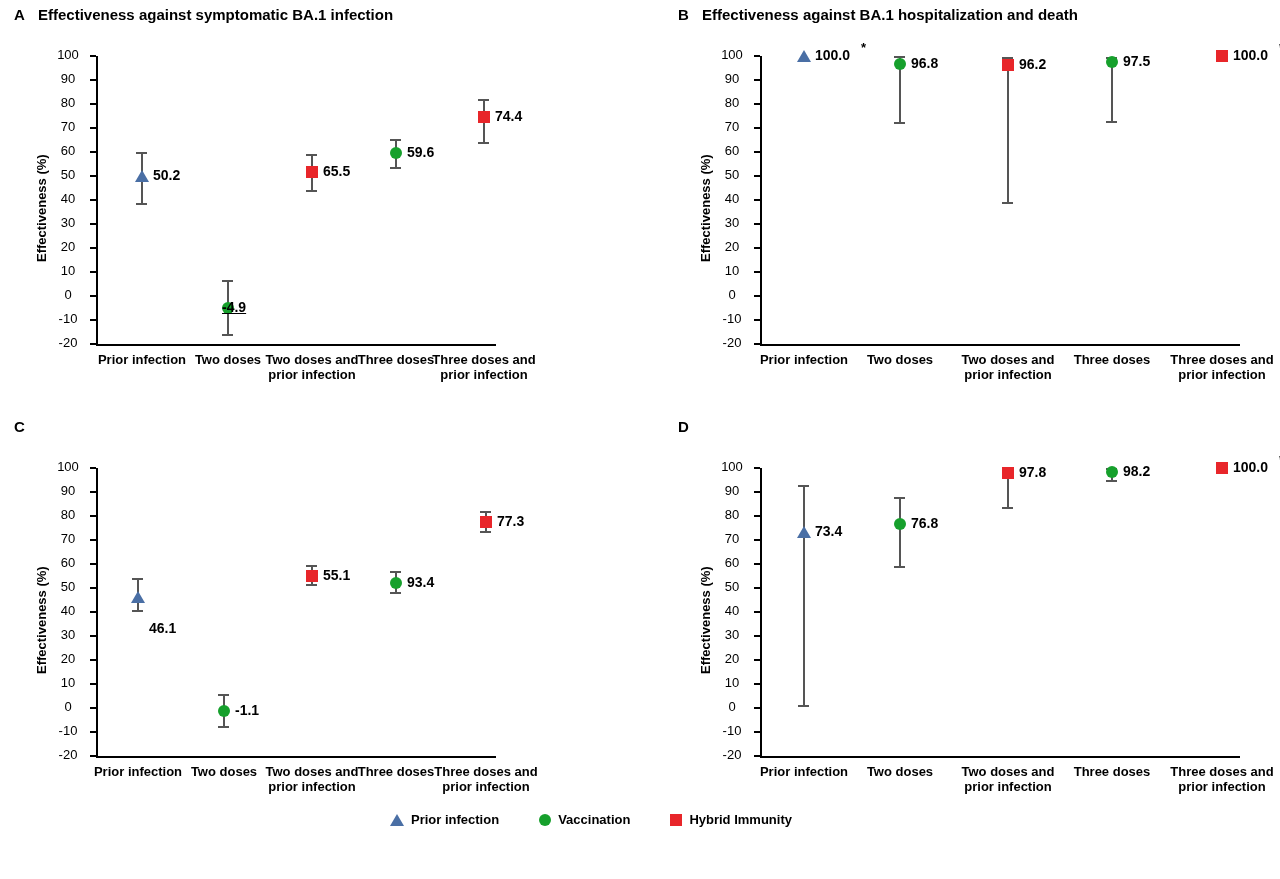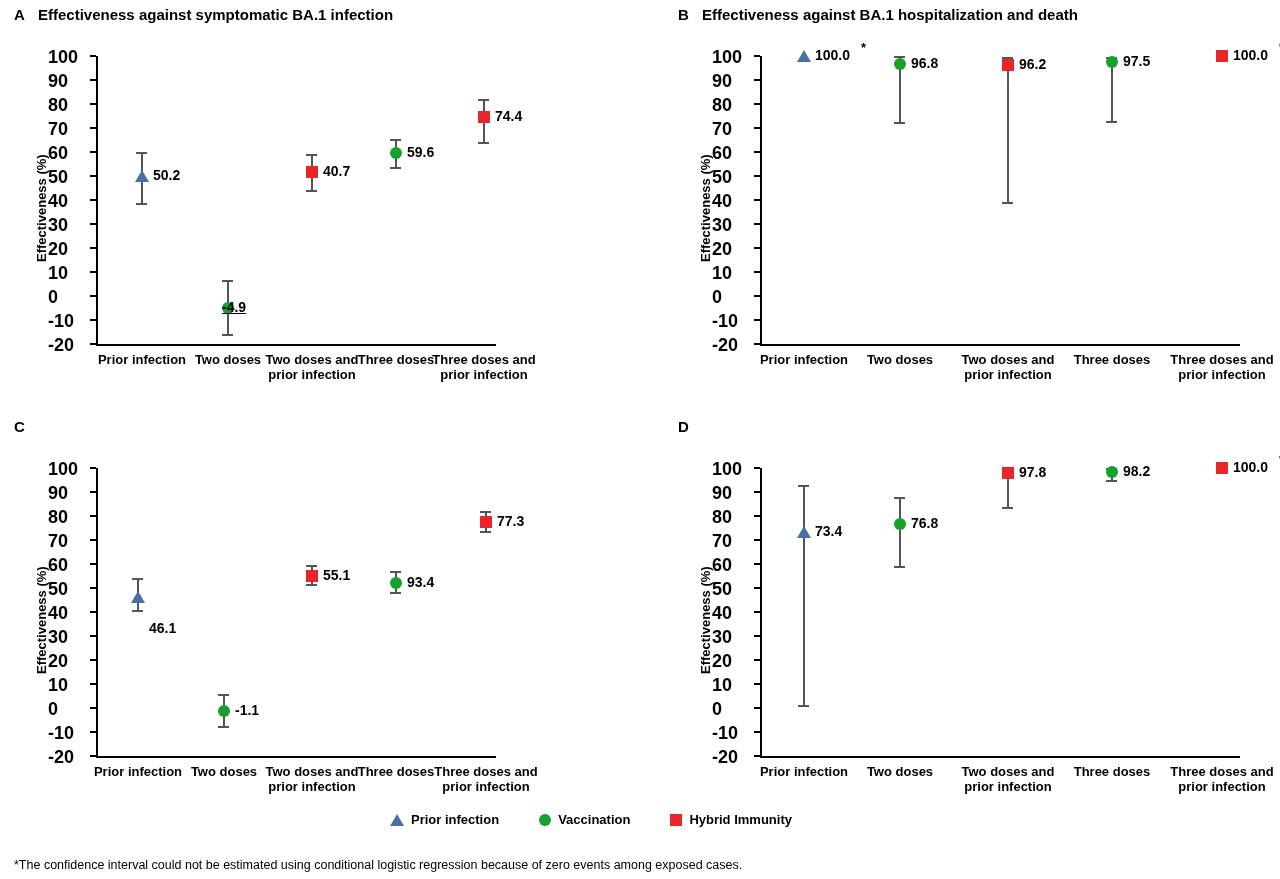--- a/index.html
+++ b/index.html
@@ -46,23 +46,23 @@
     background: #000000;
   }
   .tick {
     position: absolute;
     background: #000000;
     height: 2px;
     width: 6px;
   }
   .ytick-label {
     position: absolute;
-    font-size: 18px;
-    font-weight: bold;
-    text-align: left;
+    font-size: 13px;
+    font-weight: normal;
+    text-align: center;
     white-space: nowrap;
   }
   .ylabel {
     position: absolute;
     font-size: 13px;
     font-weight: bold;
     transform-origin: 0 0;
     transform: rotate(-90deg);
     white-space: nowrap;
   }
@@ -206,21 +206,21 @@
         <div class="dlabel" style="left:139px; top:140.51999999999998px;">50.2</div>
         <div class="ci-line" style="left:213px; top:254.4px; height:55.20000000000002px;"></div>
         <div class="ci-cap" style="left:208px; top:254.4px;"></div>
         <div class="ci-cap" style="left:208px; top:307.6px;"></div>
         <div class="marker marker-circle" style="left:208px; top:275.76px;"></div>
         <div class="dlabel" style="left:208px; top:272.76px;text-decoration:underline;">-4.9</div>
         <div class="ci-line" style="left:297px; top:128.4px; height:37.19999999999999px;"></div>
         <div class="ci-cap" style="left:292px; top:128.4px;"></div>
         <div class="ci-cap" style="left:292px; top:163.6px;"></div>
         <div class="marker marker-square" style="left:292px; top:139.92px;"></div>
-        <div class="dlabel" style="left:309px; top:136.92px;">40.7</div>
+        <div class="dlabel" style="left:309px; top:136.92px;">65.5</div>
         <div class="ci-line" style="left:381px; top:112.79999999999998px; height:30.00000000000003px;"></div>
         <div class="ci-cap" style="left:376px; top:112.79999999999998px;"></div>
         <div class="ci-cap" style="left:376px; top:140.8px;"></div>
         <div class="marker marker-circle" style="left:376px; top:120.96000000000001px;"></div>
         <div class="dlabel" style="left:393px; top:117.96000000000001px;">59.6</div>
         <div class="ci-line" style="left:469px; top:73.20000000000002px; height:44.400000000000006px;"></div>
         <div class="ci-cap" style="left:464px; top:73.20000000000002px;"></div>
         <div class="ci-cap" style="left:464px; top:115.60000000000002px;"></div>
         <div class="marker marker-square" style="left:464px; top:85.43999999999997px;"></div>
         <div class="dlabel" style="left:481px; top:82.43999999999997px;">74.4</div>
@@ -462,14 +462,13 @@
       <div class="legend-item">
         <span class="marker-circle" style="background:#16a02c; display:inline-block;"></span>
         <span>Vaccination</span>
       </div>
       <div class="legend-item">
         <span class="marker-square" style="background:#e8262a; display:inline-block;"></span>
         <span>Hybrid Immunity</span>
       </div>
     </div>
 
-  <div class="footnote">*The confidence interval could not be estimated using conditional logistic regression because of zero events among exposed cases.</div>
 </div>
 
 </body></html>

